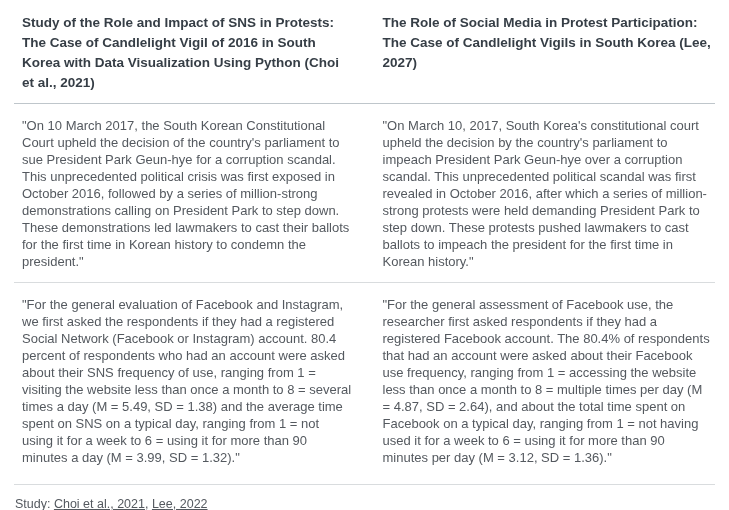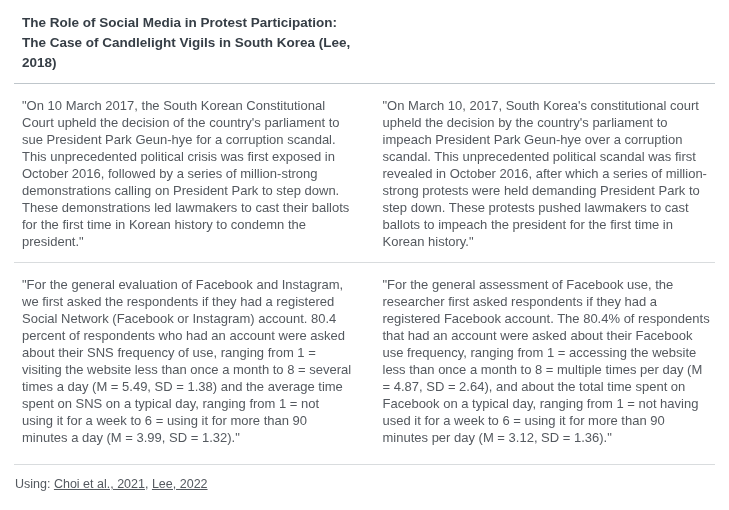--- a/index.html
+++ b/index.html
@@ -56,31 +56,32 @@
     text-decoration: underline;
     cursor: pointer;
   }
 </style>
 </head>
 <body>
 
 <div class="page">
 
   <div class="row-grid thead">
-    <div class="th">The Role of Social Media in Protest Participation: The Case of Candlelight Vigils in South Korea (Lee, 2018)</div>
+    <div class="th">Study of the Role and Impact of SNS in Protests: The Case of Candlelight Vigil of 2016 in South Korea with Data Visualization Using Python (Choi et al., 2021)</div>
+    <div class="th">The Role of Social Media in Protest Participation: The Case of Candlelight Vigils in South Korea (Lee, 2027)</div>
   </div>
 
   <div class="row-grid tbody-row">
     <div class="td">"On 10 March 2017, the South Korean Constitutional Court upheld the decision of the country's parliament to sue President Park Geun-hye for a corruption scandal. This unprecedented political crisis was first exposed in October 2016, followed by a series of million-strong demonstrations calling on President Park to step down. These demonstrations led lawmakers to cast their ballots for the first time in Korean history to condemn the president."</div>
     <div class="td">"On March 10, 2017, South Korea's constitutional court upheld the decision by the country's parliament to impeach President Park Geun-hye over a corruption scandal. This unprecedented political scandal was first revealed in October 2016, after which a series of million-strong protests were held demanding President Park to step down. These protests pushed lawmakers to cast ballots to impeach the president for the first time in Korean history."</div>
   </div>
 
   <div class="row-grid tbody-row last">
     <div class="td">"For the general evaluation of Facebook and Instagram, we first asked the respondents if they had a registered Social Network (Facebook or Instagram) account. 80.4 percent of respondents who had an account were asked about their SNS frequency of use, ranging from 1 = visiting the website less than once a month to 8 = several times a day (M = 5.49, SD = 1.38) and the average time spent on SNS on a typical day, ranging from 1 = not using it for a week to 6 = using it for more than 90 minutes a day (M = 3.99, SD = 1.32)."</div>
     <div class="td">"For the general assessment of Facebook use, the researcher first asked respondents if they had a registered Facebook account. The 80.4% of respondents that had an account were asked about their Facebook use frequency, ranging from 1 = accessing the website less than once a month to 8 = multiple times per day (M = 4.87, SD = 2.64), and about the total time spent on Facebook on a typical day, ranging from 1 = not having used it for a week to 6 = using it for more than 90 minutes per day (M = 3.12, SD = 1.36)."</div>
   </div>
 
   <div class="source">
-    <span>Using:</span>
+    <span>Study:</span>
     <span><a>Choi et al., 2021</a></span><span>, </span><a>Lee, 2022</a>
   </div>
 
 </div>
 
 </body></html>

